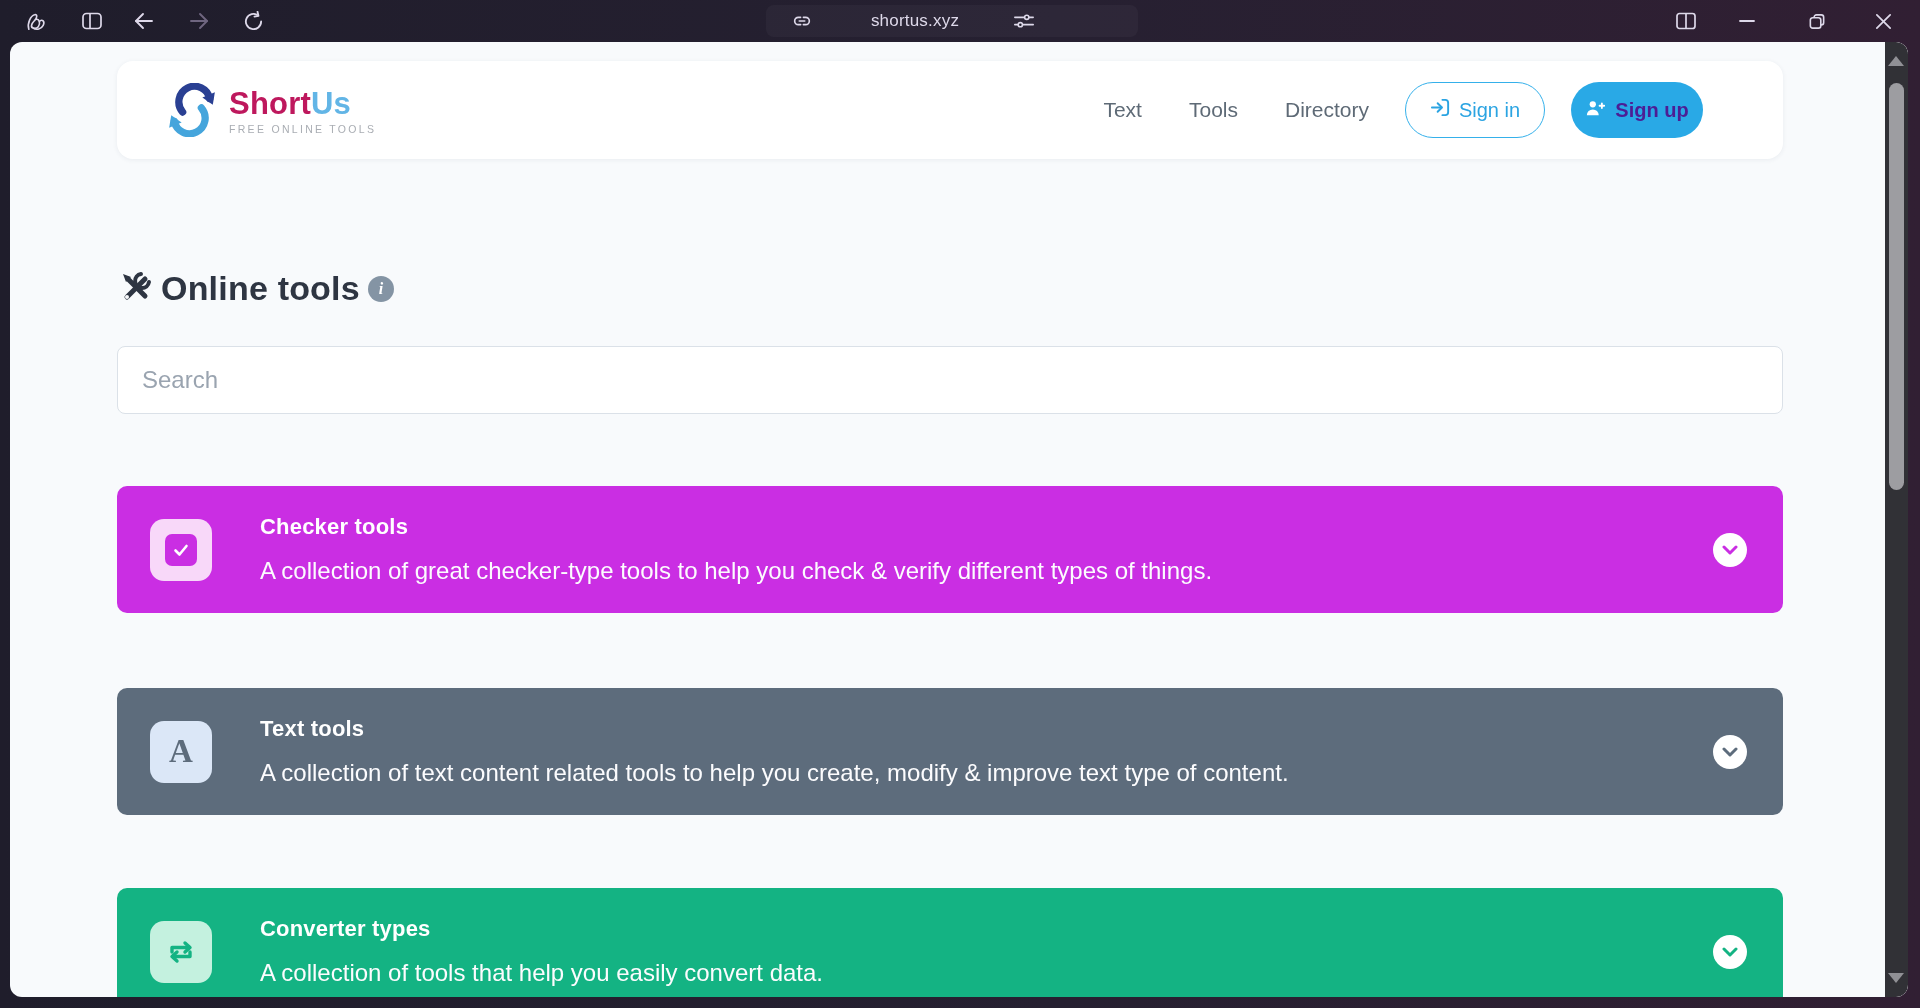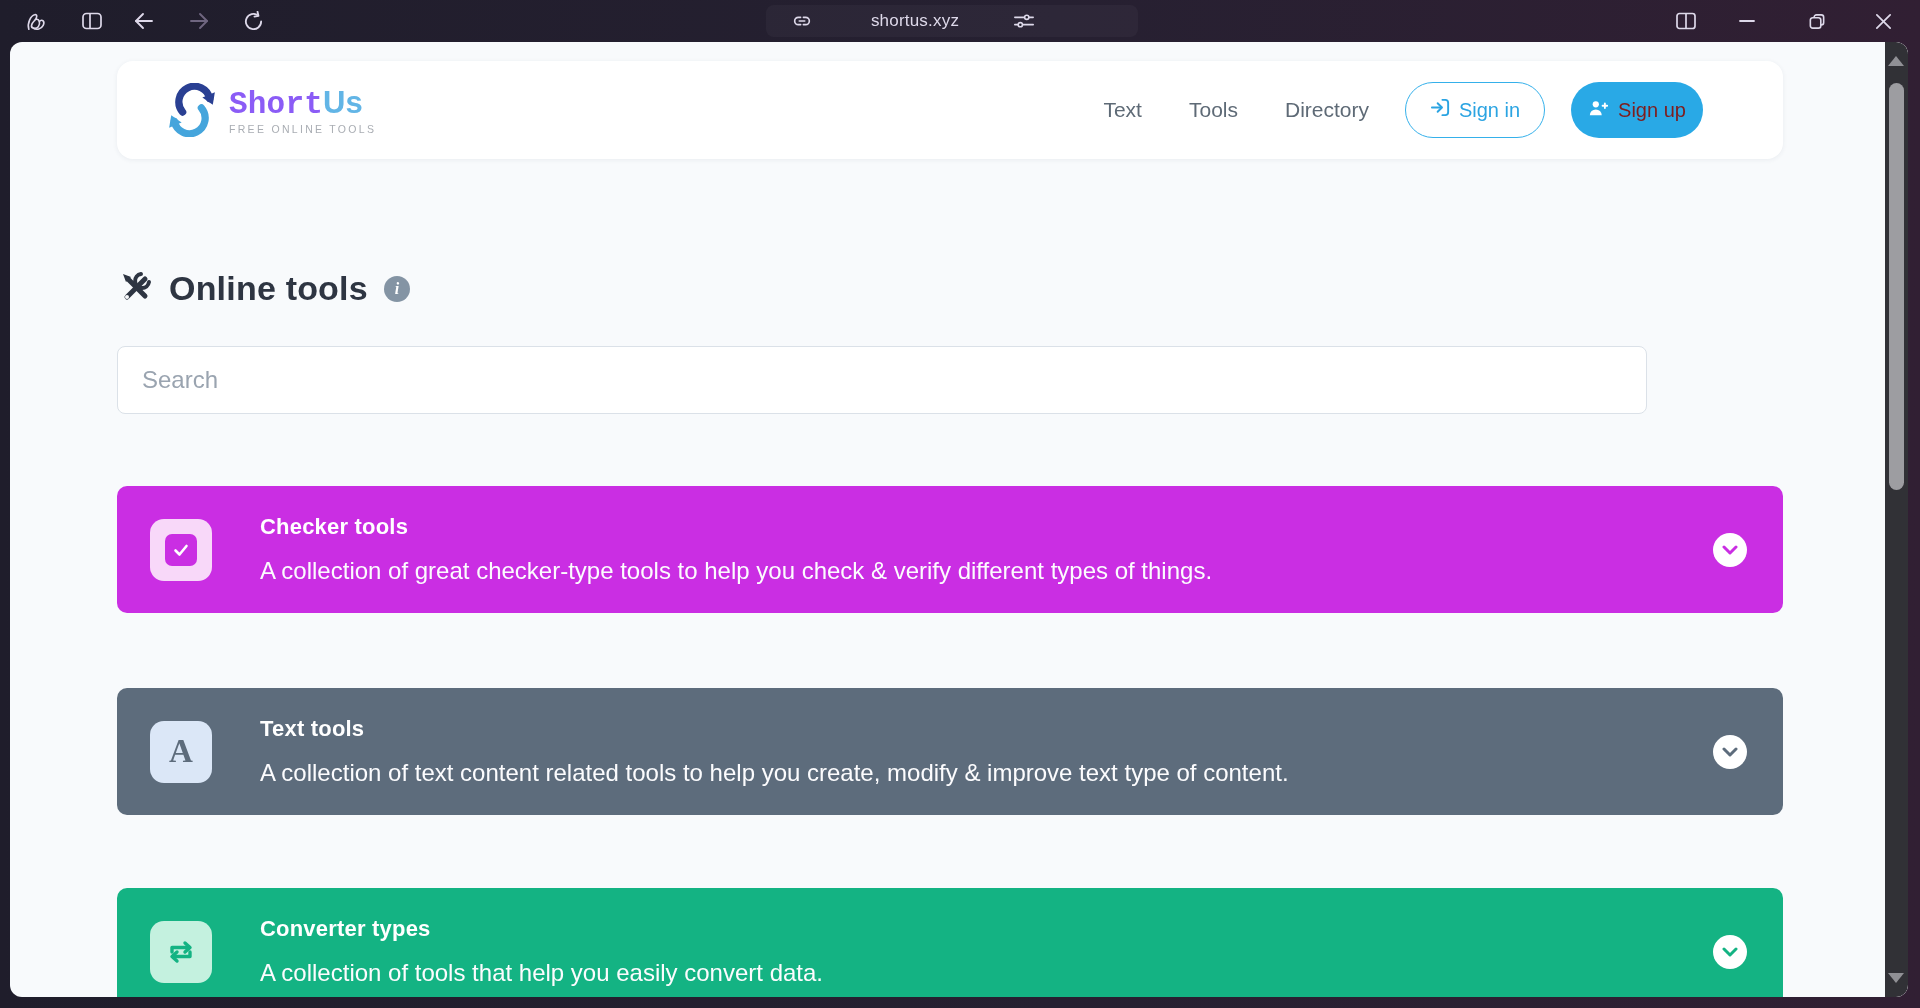--- a/index.html
+++ b/index.html
@@ -33,39 +33,39 @@
     border-top:10px solid #909095; }
   .scroll-thumb { position:absolute; top:41px; left:4px; width:15px; height:407px;
     background:#9d9da1; border-radius:8px; }
 
   
   .site-header { position:absolute; left:107px; top:19px; width:1666px; height:98px;
     background:#ffffff; border-radius:16px; box-shadow:0 1px 5px rgba(40,60,90,0.07);
     display:flex; align-items:center; padding:0 80px 0 48px; }
   .logo { display:flex; align-items:center; gap:10px; }
   .logo-text .name { font-size:31px; font-weight:700; letter-spacing:0.2px; }
-  .name-primary { color:#8b5cf6;font-family:Liberation Mono, monospace; }
+  .name-primary { color:#be185d; }
   .name-secondary { color:#62b5e6; }
   .logo-tagline { font-size:10.5px; color:#a9adb3; letter-spacing:2.3px; margin-top:1px; }
   .spacer { flex:1; }
   .nav { display:flex; align-items:center; gap:47px; margin-right:36px; }
   .nav-link { font-size:21px; color:#5e6a76; cursor:pointer; }
   .btn { display:flex; align-items:center; justify-content:center; gap:8px;
     height:56px; border-radius:28px; font-size:20px; cursor:pointer; }
   .btn-signin { width:140px; background:#ffffff; border:1.5px solid #35b0ea; color:#2ba4e2; margin-right:26px; }
-  .btn-signup { width:132px; background:#29a9e6; border:none; color:#7f1d1d; font-weight:400; }
-
-  
-  .heading-row { position:absolute; left:109px; top:227px; display:flex; align-items:center; gap:16px; }
+  .btn-signup { width:132px; background:#29a9e6; border:none; color:#4c1d95; font-weight:700; }
+
+  
+  .heading-row { position:absolute; left:109px; top:227px; display:flex; align-items:center; gap:8px; }
   .heading-title { font-size:34px; font-weight:700; color:#2e3542; letter-spacing:0.2px; }
   .info-badge { width:26px; height:26px; border-radius:50%; background:#8494a4; color:#fff;
     display:flex; align-items:center; justify-content:center;
     font-family:"Liberation Serif", serif; font-weight:700; font-style:italic; font-size:16px; }
 
-  .search-input { position:absolute; left:107px; top:304px; width:1530px; height:68px;
+  .search-input { position:absolute; left:107px; top:304px; width:1666px; height:68px;
     border:1px solid #dbe1e8; border-radius:8px; background:#fff; padding:0 24px;
     font-size:24px; color:#3a4450; font-family:"Liberation Sans", sans-serif; outline:none; }
   .search-input::placeholder { color:#9aa4b0; }
 
   .card { position:absolute; left:107px; width:1666px; height:127px; border-radius:10px;
     display:flex; align-items:center; padding:0 36px 0 33px; cursor:pointer; }
   .card-checker   { top:444px; background:#ca2ee3; }
   .card-text      { top:646px; background:#5d6c7c; }
   .card-converter { top:846px; background:#14b383; }
   .tile { width:62px; height:62px; border-radius:14px; display:flex; align-items:center;

